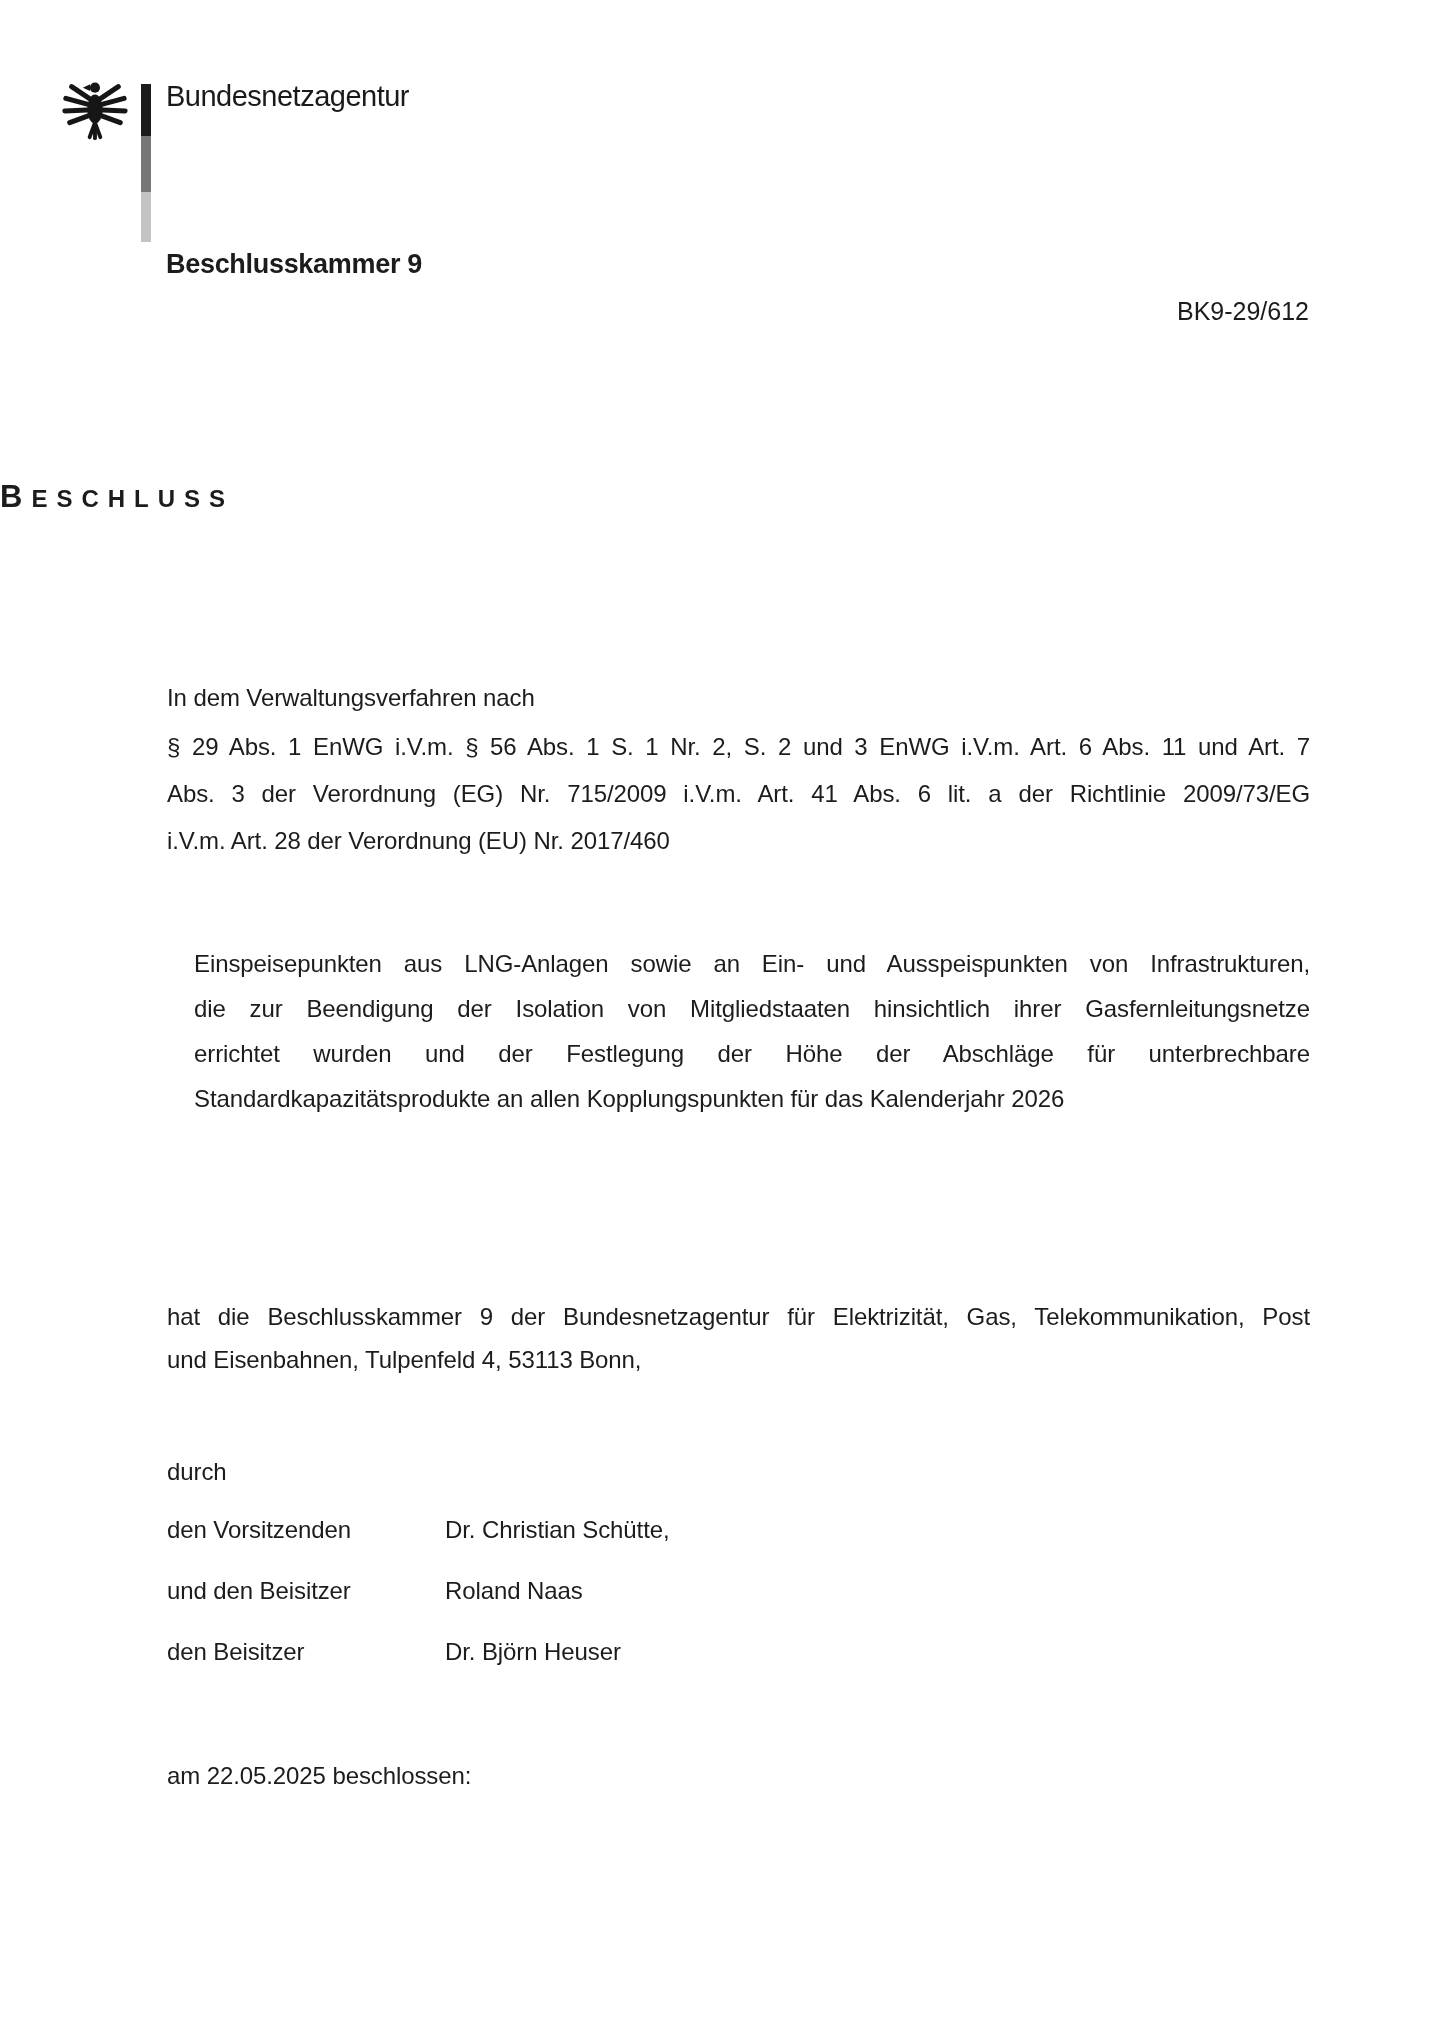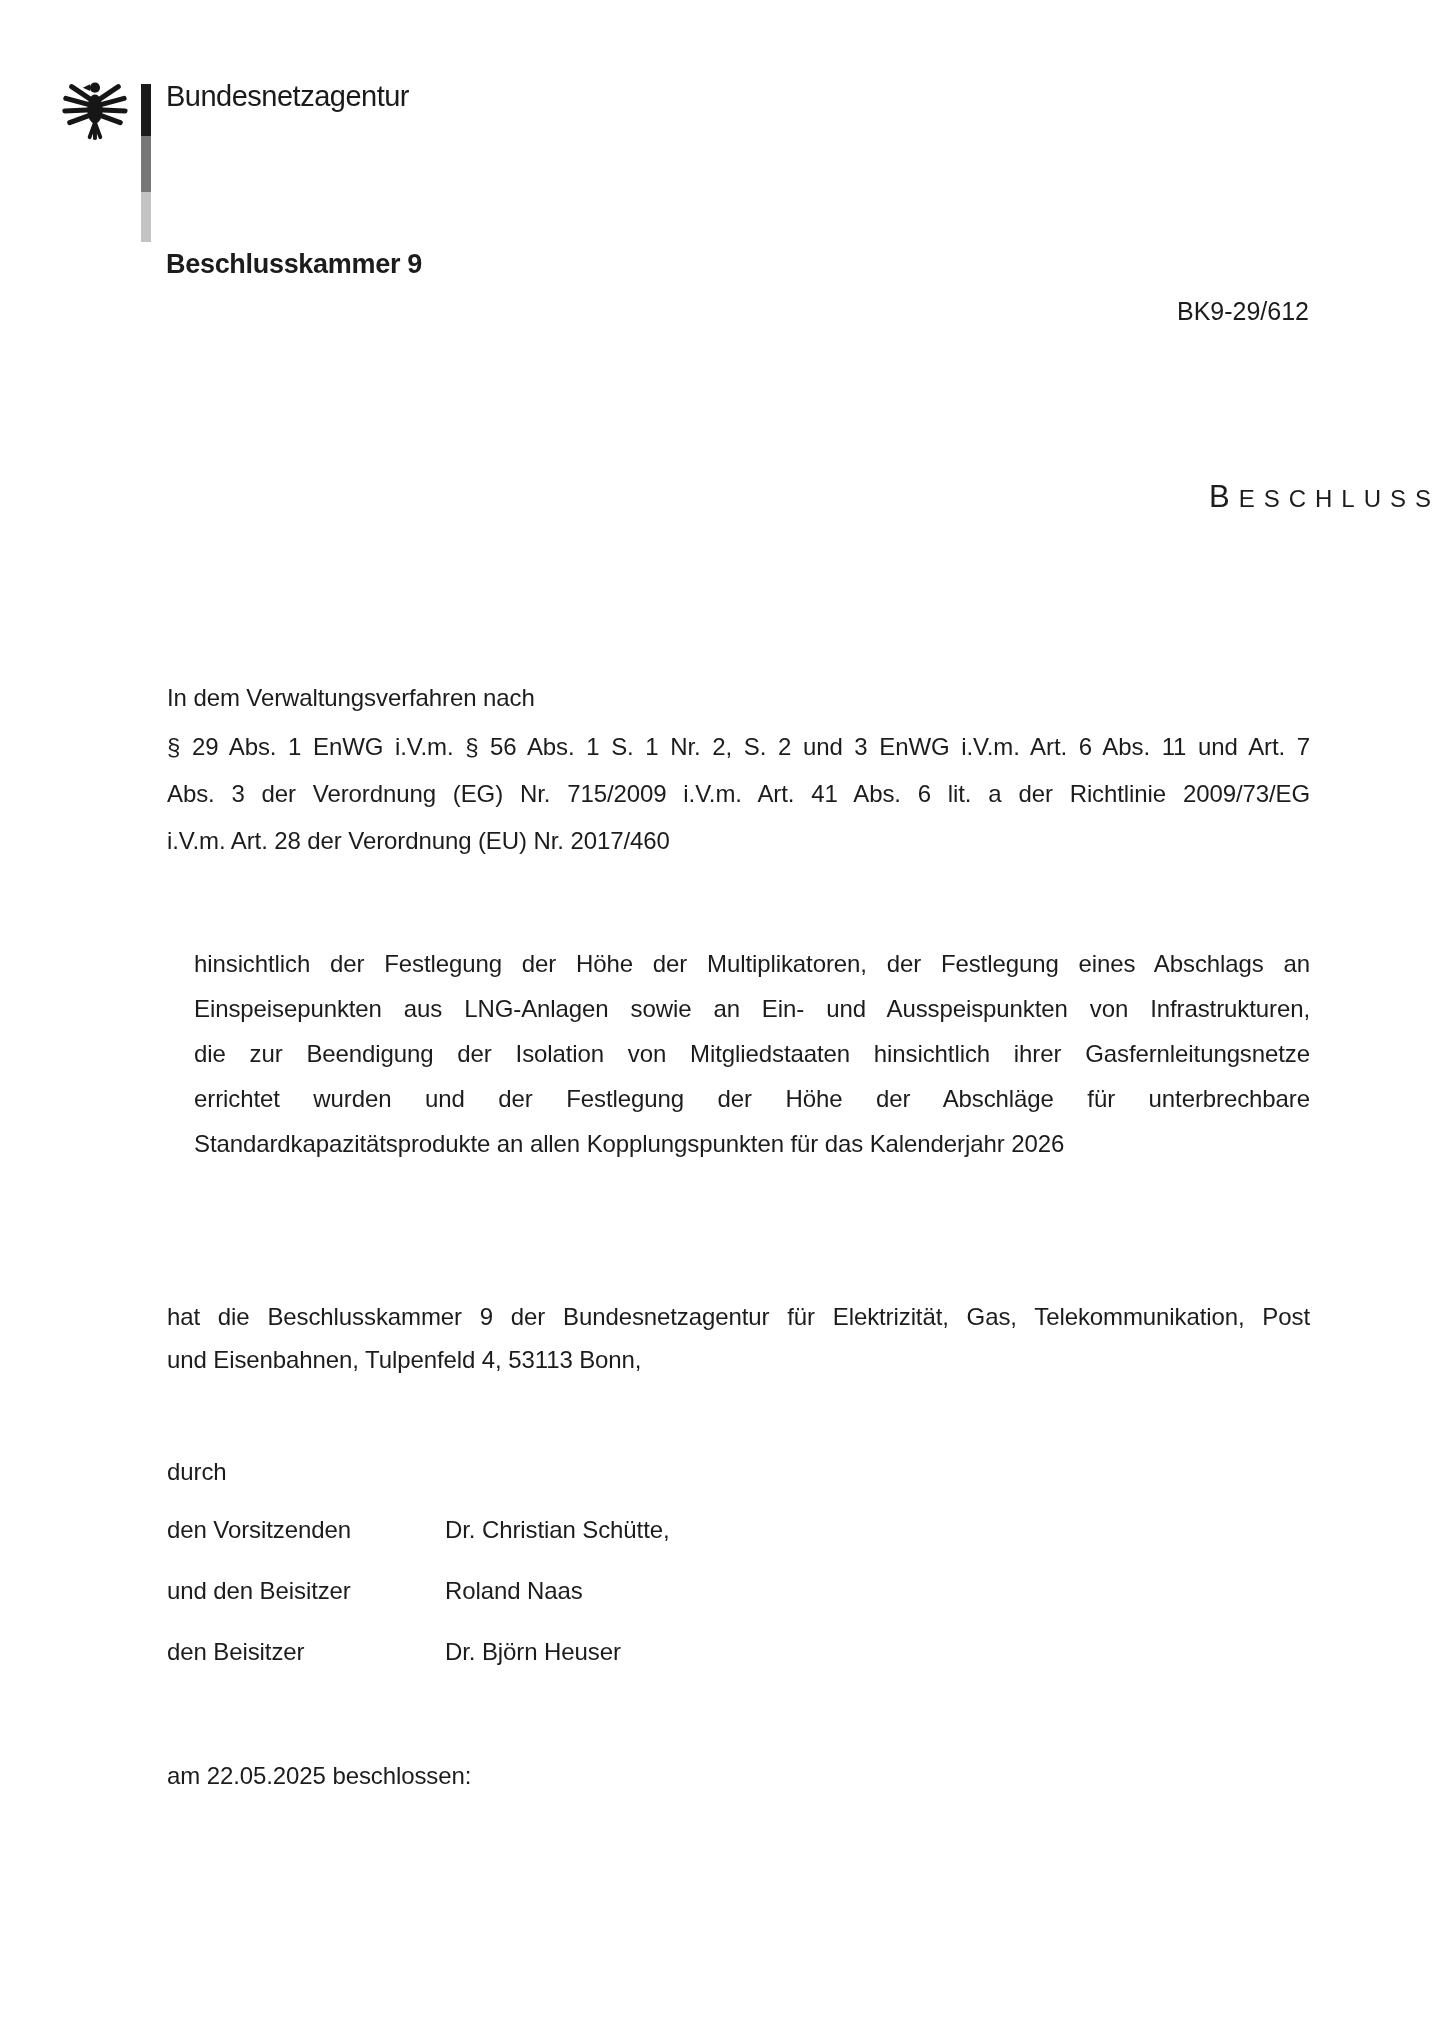--- a/index.html
+++ b/index.html
@@ -48,22 +48,22 @@
     position: absolute;
     right: 131px; top: 297px;
     font-size: 25px;
     white-space: nowrap;
   }
   
   .doc-title {
     position: absolute;
     left: 0; right: 0; top: 478px;
     margin: 0;
-    text-align: right;
-    font-weight: normal;
+    text-align: left;
+    font-weight: bold;
     white-space: nowrap;
   }
   .doc-title .cap  { font-size: 31px; letter-spacing: 9px; }
   .doc-title .rest { font-size: 24px; letter-spacing: 9px; }
   
   .bodytext { font-size: 24px; letter-spacing: -0.1px; }
   .intro {
     position: absolute;
     left: 167px; top: 684px;
     white-space: nowrap;
@@ -164,21 +164,20 @@
 
   <div class="intro bodytext">In dem Verwaltungsverfahren nach</div>
 
   <div class="legal-basis bodytext">
     <div class="jline">§ 29 Abs. 1 EnWG i.V.m. § 56 Abs. 1 S. 1 Nr. 2, S. 2 und 3 EnWG i.V.m. Art. 6 Abs. 11 und Art. 7</div>
     <div class="jline">Abs. 3 der Verordnung (EG) Nr. 715/2009 i.V.m. Art. 41 Abs. 6 lit. a der Richtlinie 2009/73/EG</div>
     <div>i.V.m. Art. 28 der Verordnung (EU) Nr. 2017/460</div>
   </div>
 
   <div class="subject bodytext">
-    <div class="jline">hinsichtlich der Festlegung der Höhe der Multiplikatoren, der Festlegung eines Abschlags an</div>
     <div class="jline">Einspeisepunkten aus LNG-Anlagen sowie an Ein- und Ausspeispunkten von Infrastrukturen,</div>
     <div class="jline">die zur Beendigung der Isolation von Mitgliedstaaten hinsichtlich ihrer Gasfernleitungsnetze</div>
     <div class="jline">errichtet wurden und der Festlegung der Höhe der Abschläge für unterbrechbare</div>
     <div>Standardkapazitätsprodukte an allen Kopplungspunkten für das Kalenderjahr 2026</div>
   </div>
 
   <div class="decided-by bodytext">
     <div class="jline">hat die Beschlusskammer 9 der Bundesnetzagentur für Elektrizität, Gas, Telekommunikation, Post</div>
     <div>und Eisenbahnen, Tulpenfeld 4, 53113 Bonn,</div>
   </div>

